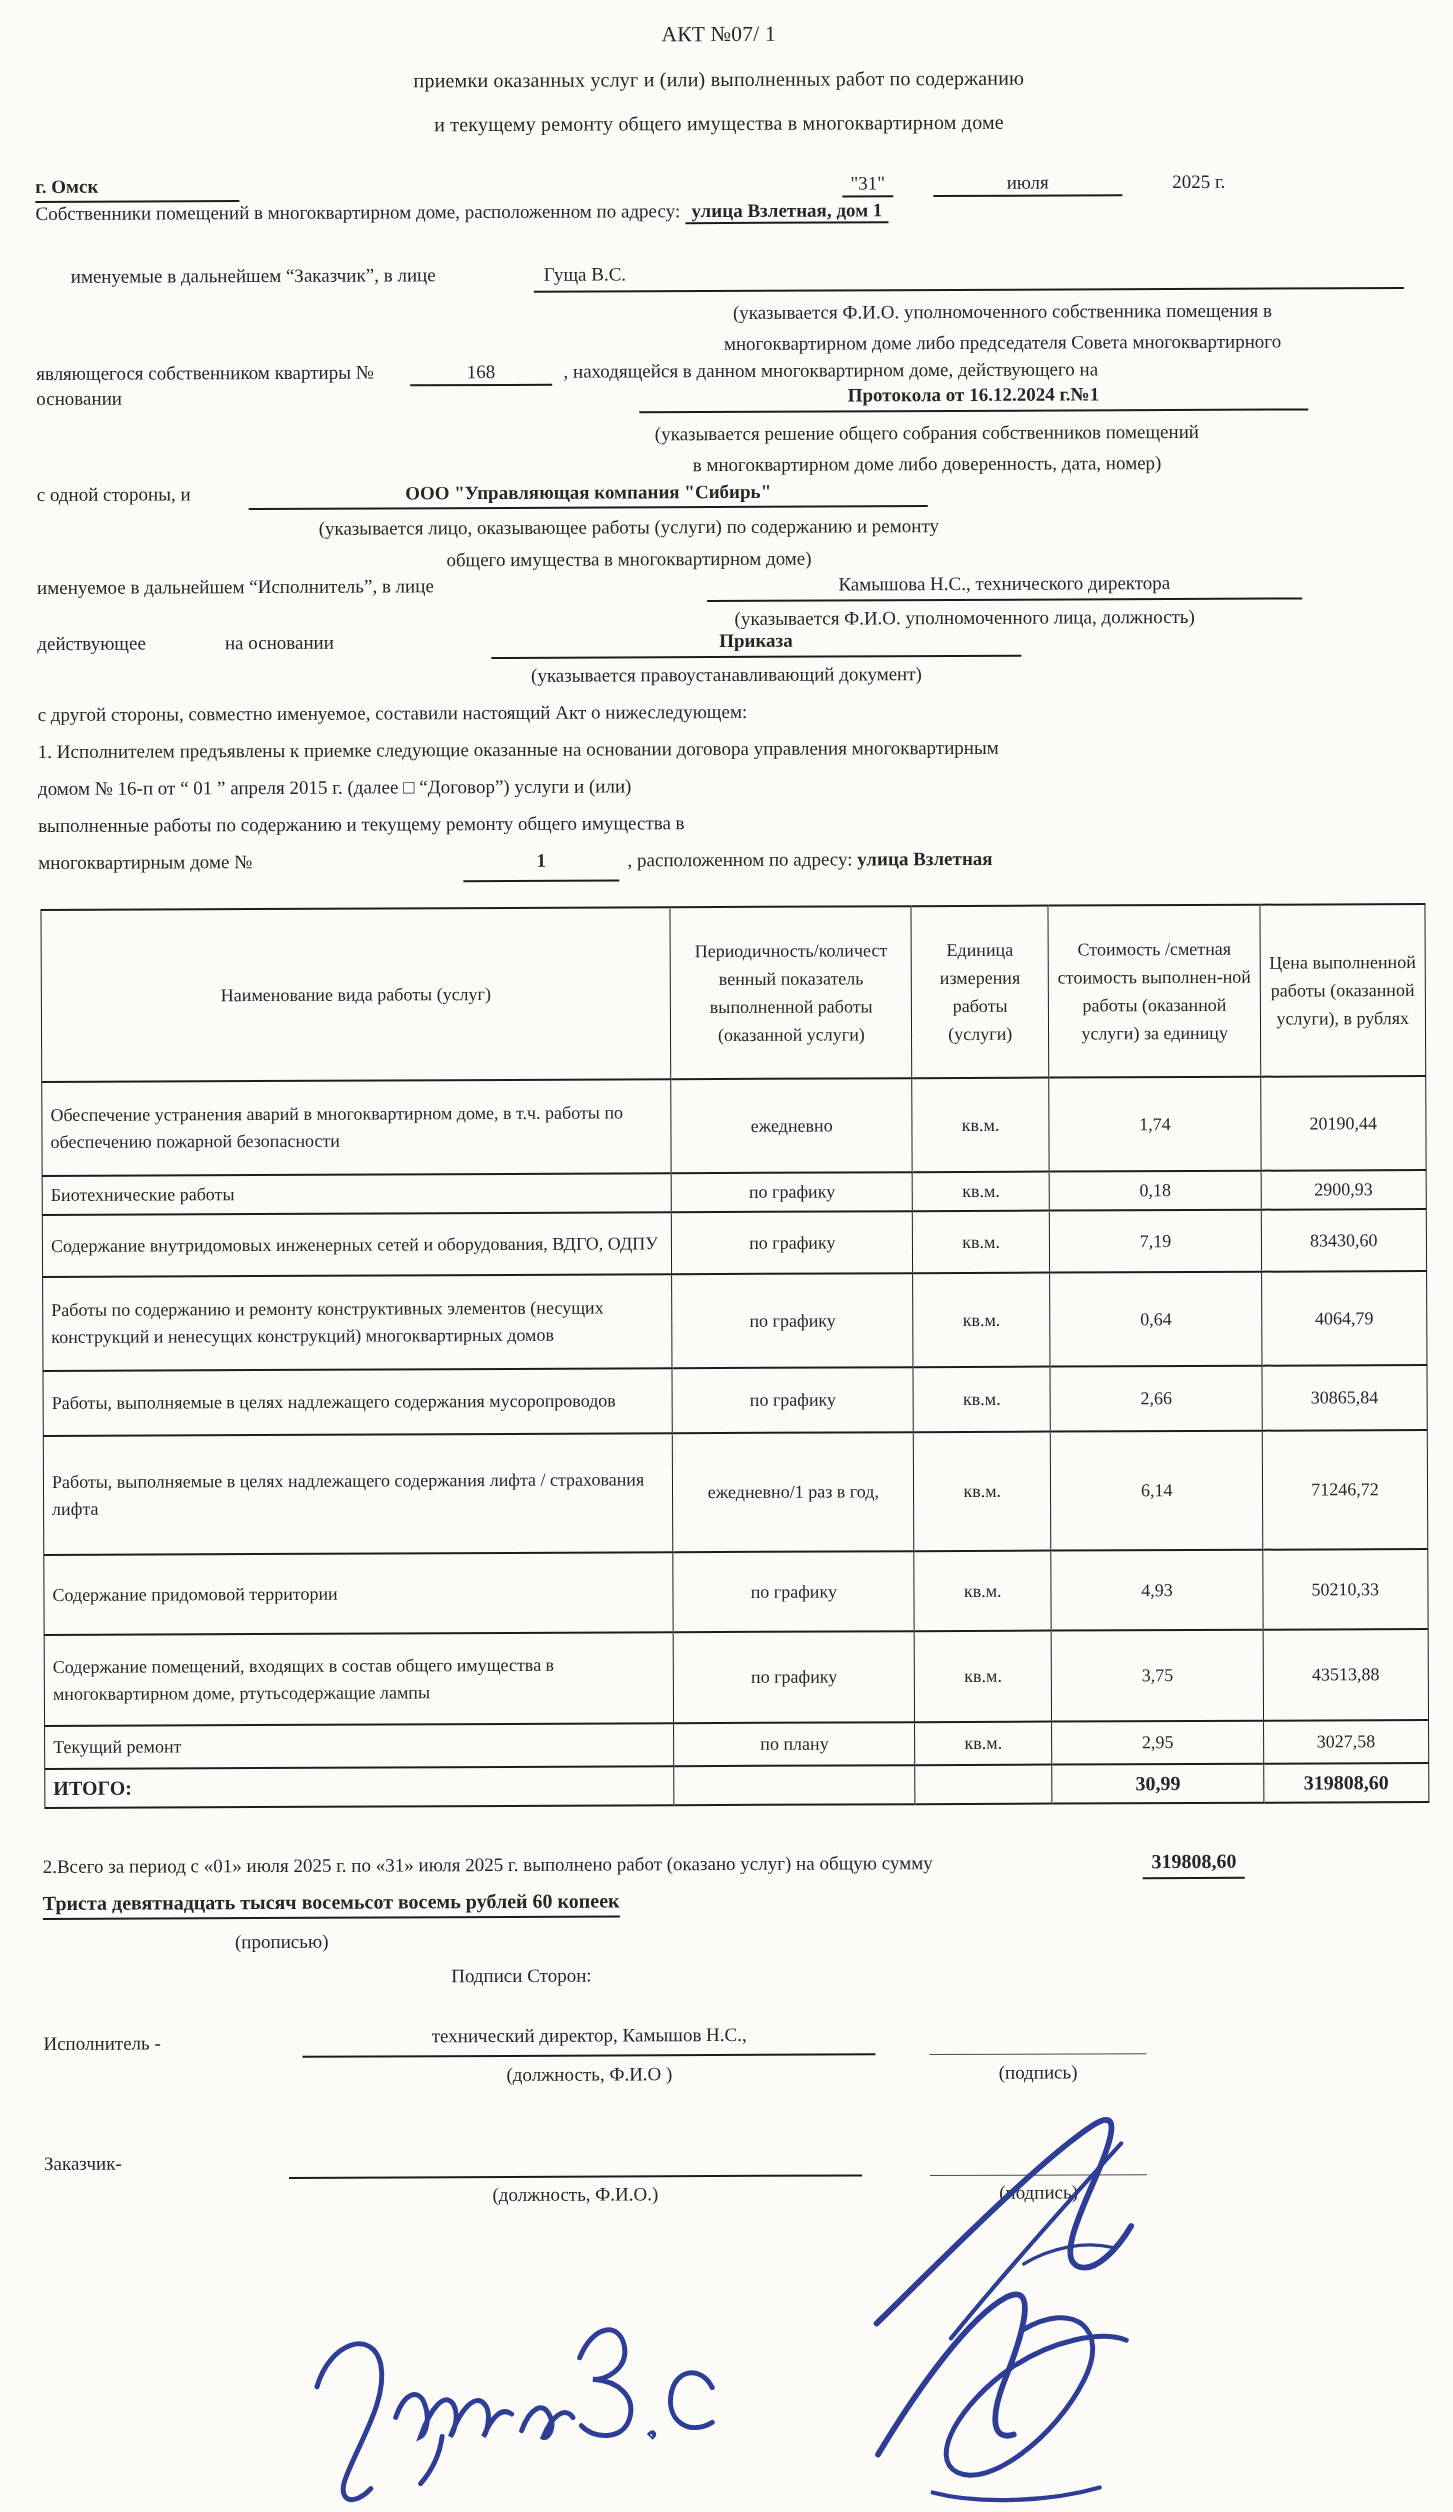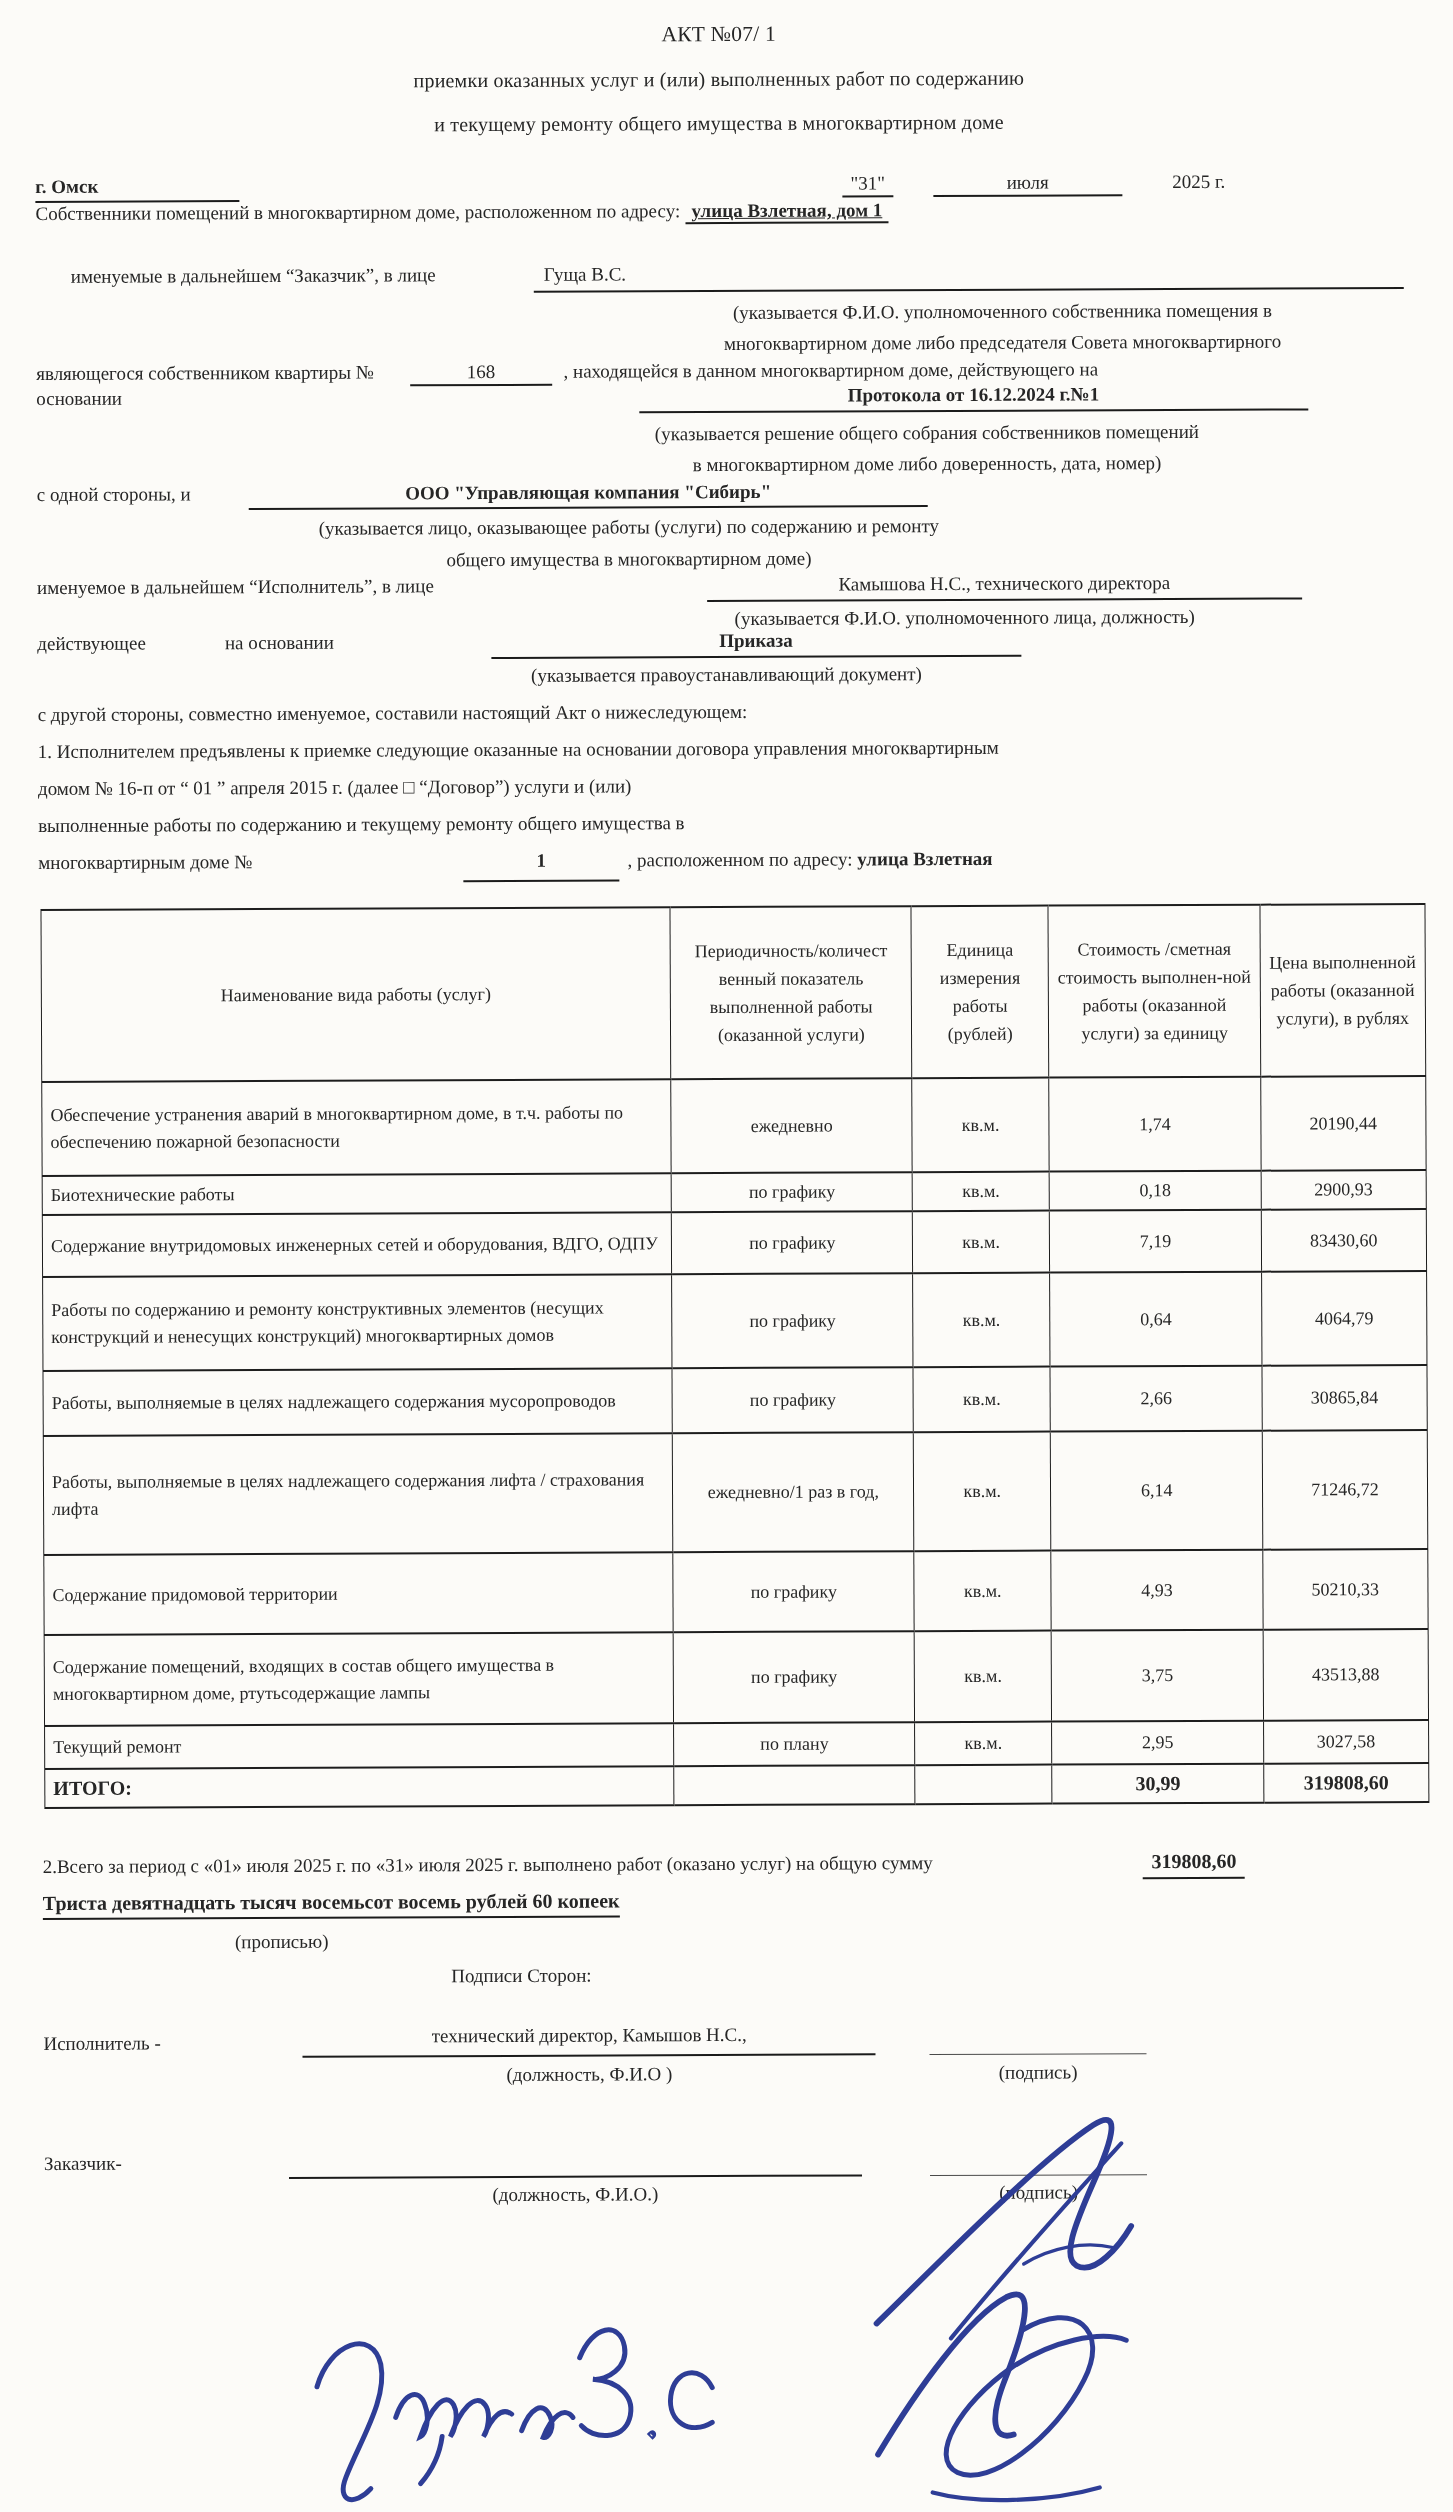--- a/index.html
+++ b/index.html
@@ -123,21 +123,21 @@
       <span class="city-field u b">г. Омск</span>
       <span class="date-group">
         <span class="date-day u">"31"</span>
         <span class="date-month u">июля</span>
         <span class="date-year">2025 г.</span>
       </span>
     </div>
 
     <p class="line owners">
       <span>Собственники помещений в многоквартирном доме, расположенном по адресу:</span>
-      <span class="b u" style="padding:0 6.6px 1.7px 6.6px;text-decoration:underline;">улица Взлетная, дом 1</span>
+      <span class="b u" style="padding:0 6.6px 1.7px 6.6px;">улица Взлетная, дом 1</span>
     </p>
 
     <div class="field-row customer-row">
       <span class="label">именуемые в дальнейшем “Заказчик”, в лице</span>
       <span class="field u">Гуща В.С.</span>
     </div>
     <div class="hints-right">
       <div>(указывается Ф.И.О. уполномоченного собственника помещения в</div>
       <div>многоквартирном доме либо председателя Совета многоквартирного</div>
     </div>
@@ -188,21 +188,21 @@
         <col class="col1">
           <col class="col2">
           <col class="col3">
           <col class="col4">
           <col class="col5">
       </colgroup>
       <tbody>
           <tr style="height:172px">
         <th>Наименование вида работы (услуг)</th>
         <th>Периодичность/количест венный показатель выполненной работы (оказанной услуги)</th>
-        <th>Единица измерения работы (рублей)</th>
+        <th>Единица измерения работы (услуги)</th>
         <th>Стоимость /сметная стоимость выполнен-ной работы (оказанной услуги) за единицу</th>
         <th>Цена выполненной работы (оказанной услуги), в рублях</th>
       </tr>
       <tr style="height:94px">
         <td class="name-cell">Обеспечение устранения аварий в многоквартирном доме, в т.ч. работы по обеспечению пожарной безопасности</td>
         <td class="c">ежедневно</td>
         <td class="c">кв.м.</td>
         <td class="c">1,74</td>
         <td class="c">20190,44</td>
       </tr>

